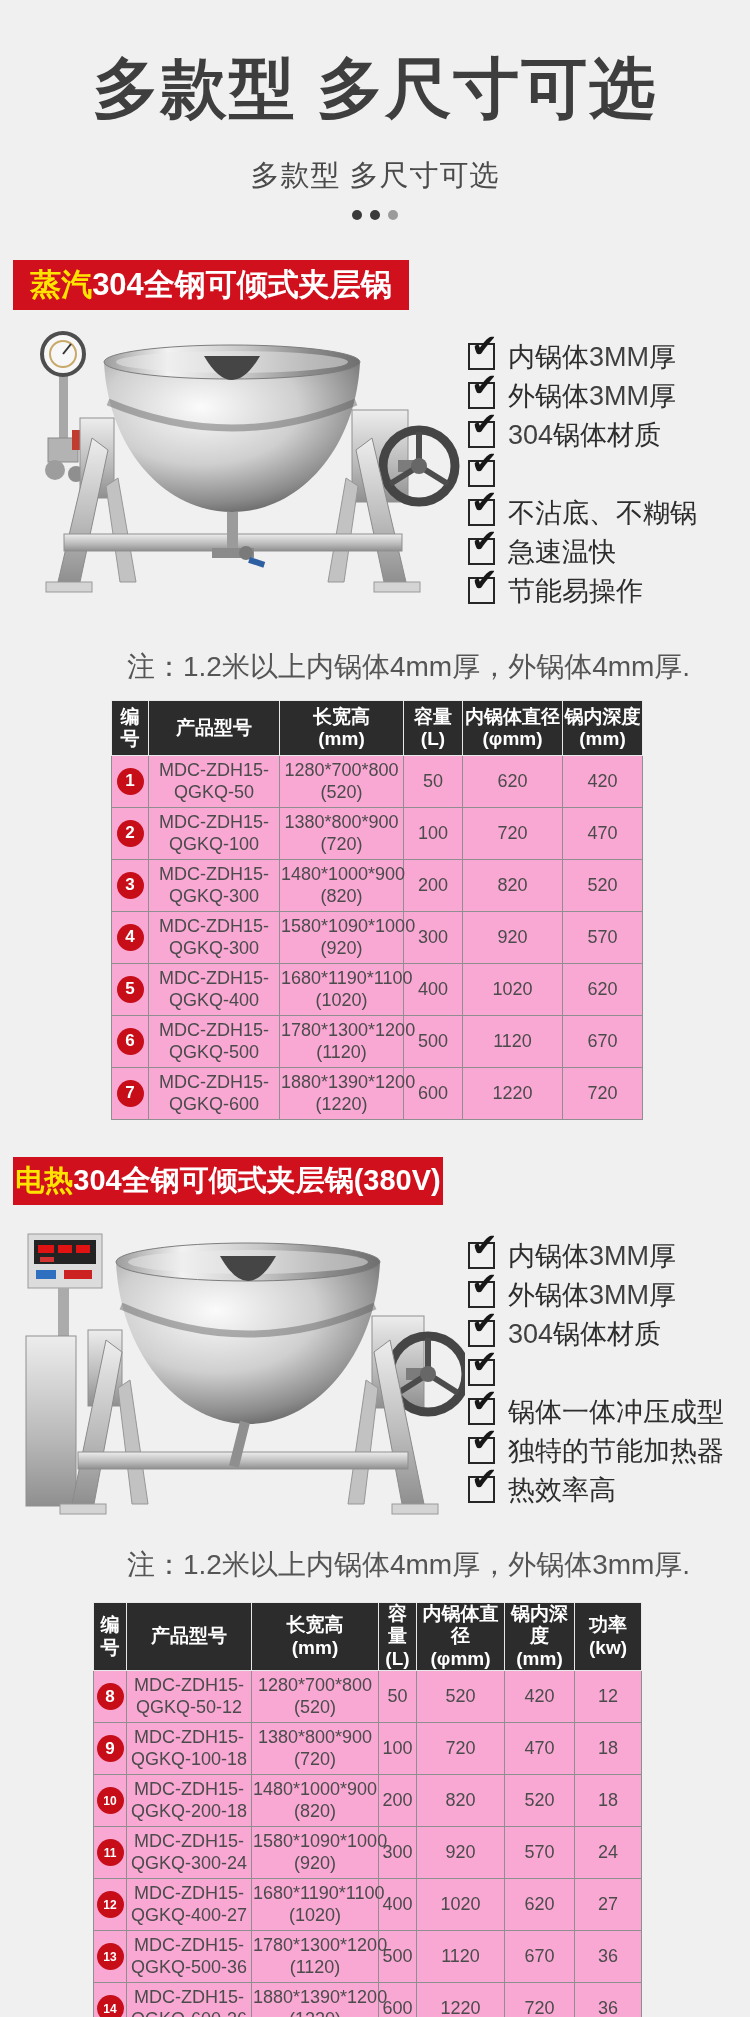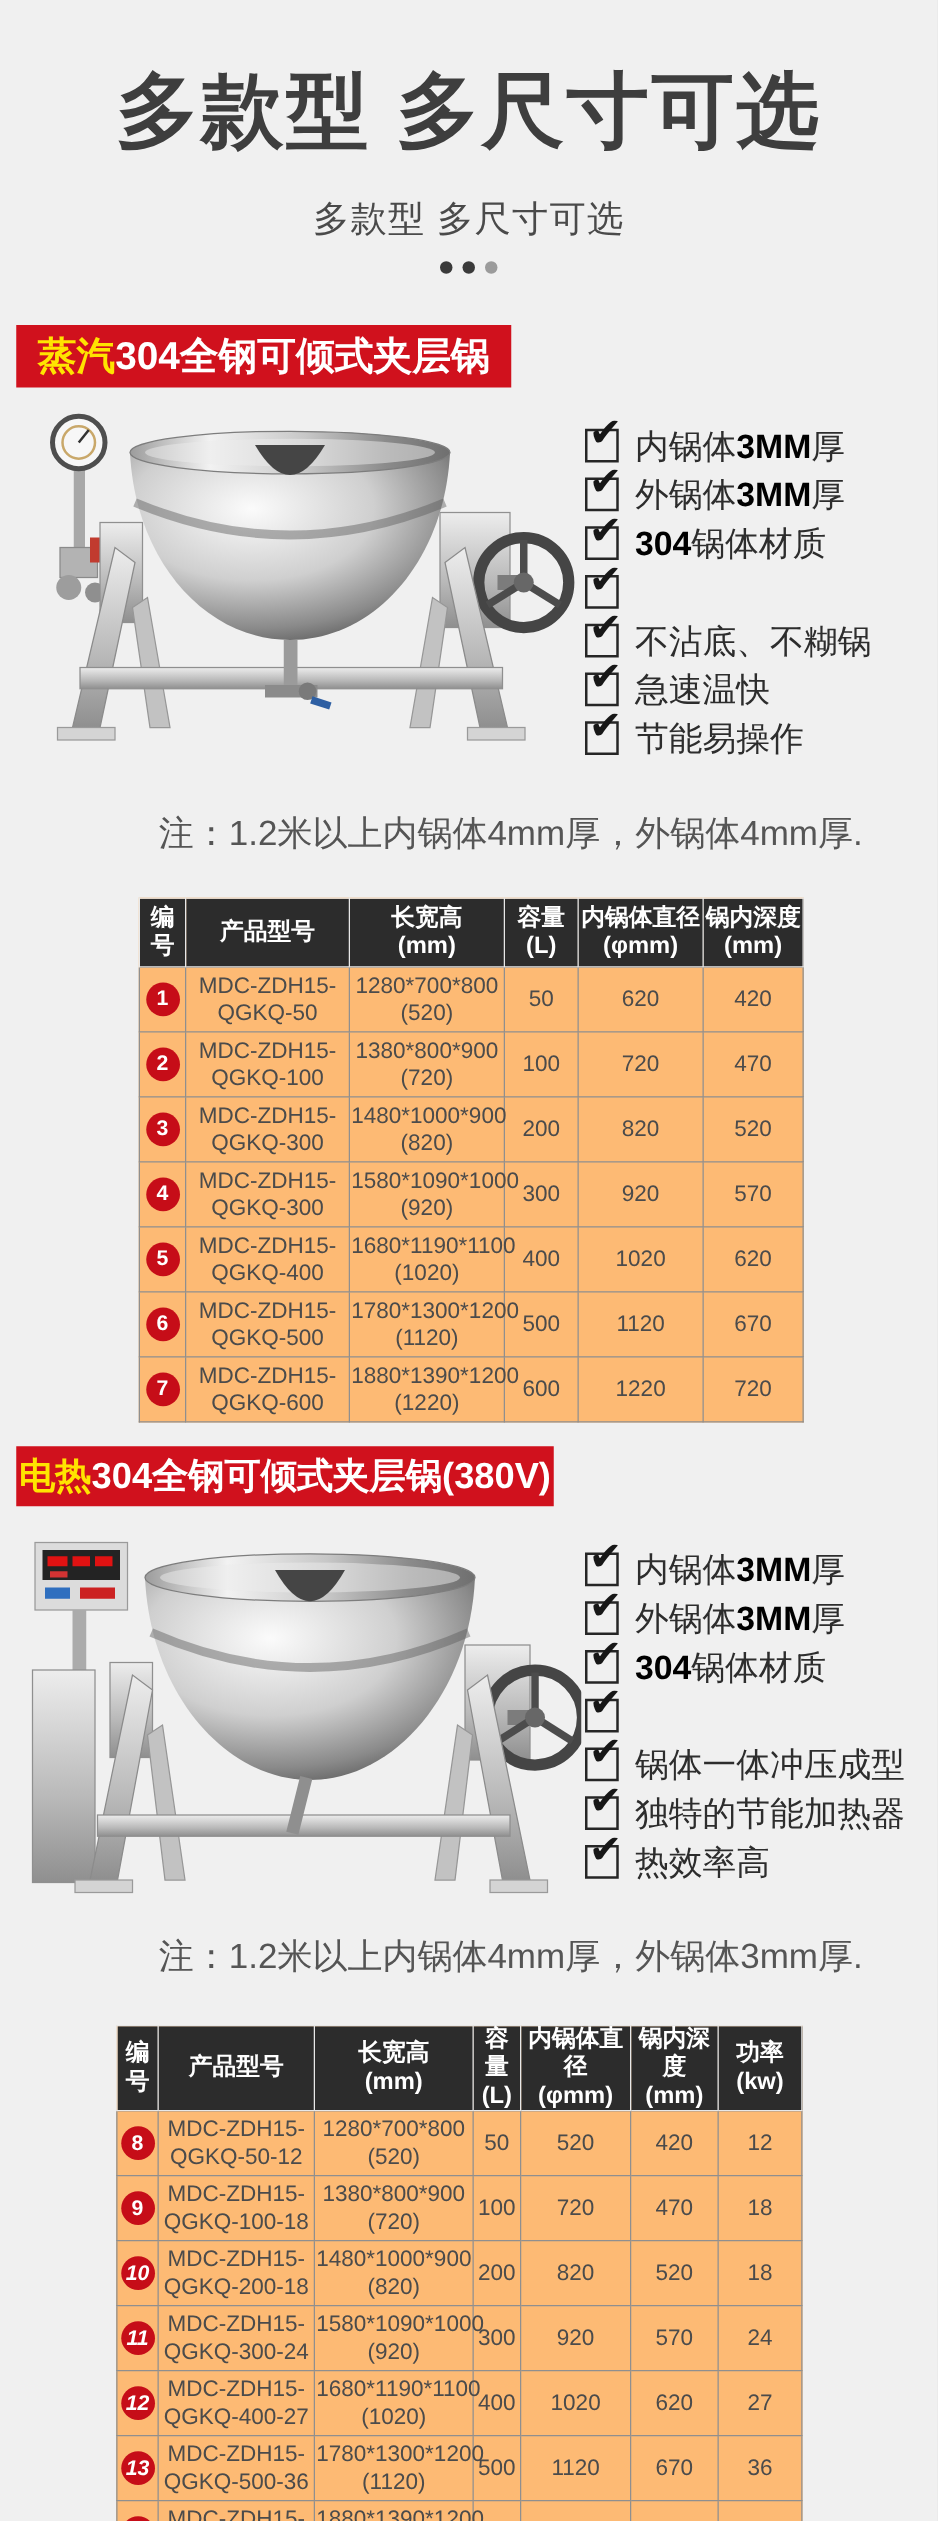--- a/index.html
+++ b/index.html
@@ -26,39 +26,39 @@
   .machine-1{top:318px;width:465px;height:305px;}
   .machine-2{top:1212px;width:465px;height:330px;}
 
   
   .features{position:absolute;left:468px;list-style:none;margin:0;padding:0;}
   .features-0{top:337px;}
   .features-1{top:1236px;}
   .feature{display:flex;align-items:center;height:39px;font-size:27px;color:#2d2d2d;white-space:nowrap;}
   .checkbox{position:relative;width:23px;height:23px;border:2px solid #262626;margin-right:13px;flex:0 0 auto;}
   .tick{position:absolute;left:1px;top:-15px;font-size:32px;line-height:32px;font-weight:900;color:#171717;}
-  .accent{color:#000000;font-weight:bold;}
+  .accent{color:#404040;font-weight:normal;}
 
   
   .note{position:absolute;left:127px;font-size:28px;color:#555;white-space:nowrap;}
   .note-1{top:648px;}
   .note-2{top:1546px;}
 
   
-  table{border-collapse:collapse;table-layout:fixed;background:#fdba74;position:absolute;margin-top:18px;}
+  table{border-collapse:collapse;table-layout:fixed;background:#f9a8d4;position:absolute;}
   #table-0{left:111px;top:700px;width:531px;}
   #table-1{left:93px;top:1602px;width:548px;}
   th{background:#2c2c2c;color:#fff;font-size:19px;font-weight:bold;height:54px;
      border:1px solid #e8e8e8;line-height:1.18;padding:0 1px;}
   td{border:1px solid #8f8f8f;color:#4b4b4b;font-size:18px;text-align:center;height:51px;
      line-height:1.18;padding:0 1px;}
   td div,th div{text-align:center;}
   .num-badge{display:inline-flex;align-items:center;justify-content:center;width:27px;height:27px;
      border-radius:50%;background:#c60d18;color:#fff;font-weight:bold;font-size:17px;}
-  .num-badge.wide{font-size:17px;font-style:italic;}
+  .num-badge.wide{font-size:12px;}
 </style>
 </head>
 <body>
 
 <div class="page">
 
   <div class="title">多款型 多尺寸可选</div>
   <div class="subtitle">多款型 多尺寸可选</div>
   <div class="dots">
     <span class="dot" style="background: rgb(58, 58, 58);"></span><span class="dot" style="background: rgb(58, 58, 58);"></span><span class="dot" style="background: rgb(155, 155, 155);"></span>

